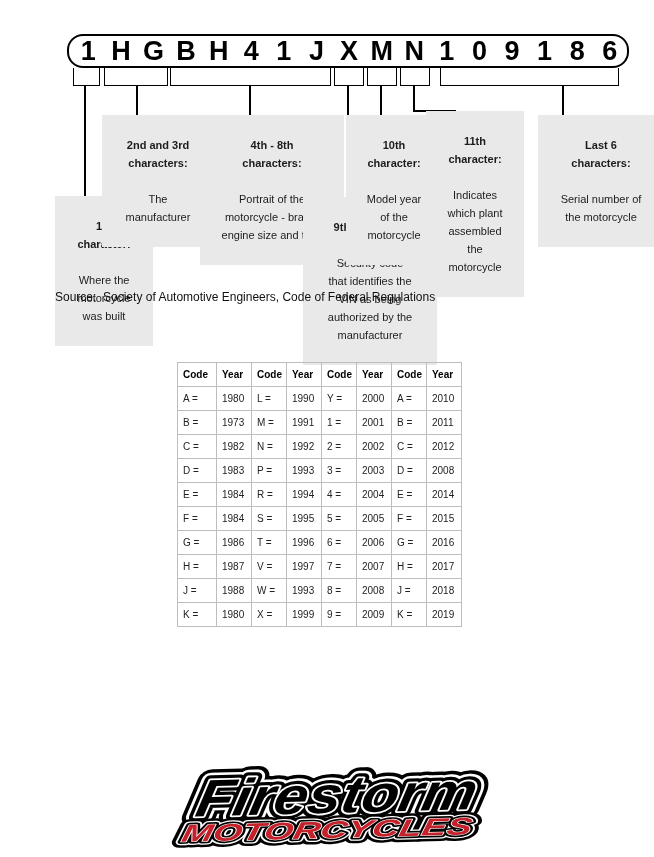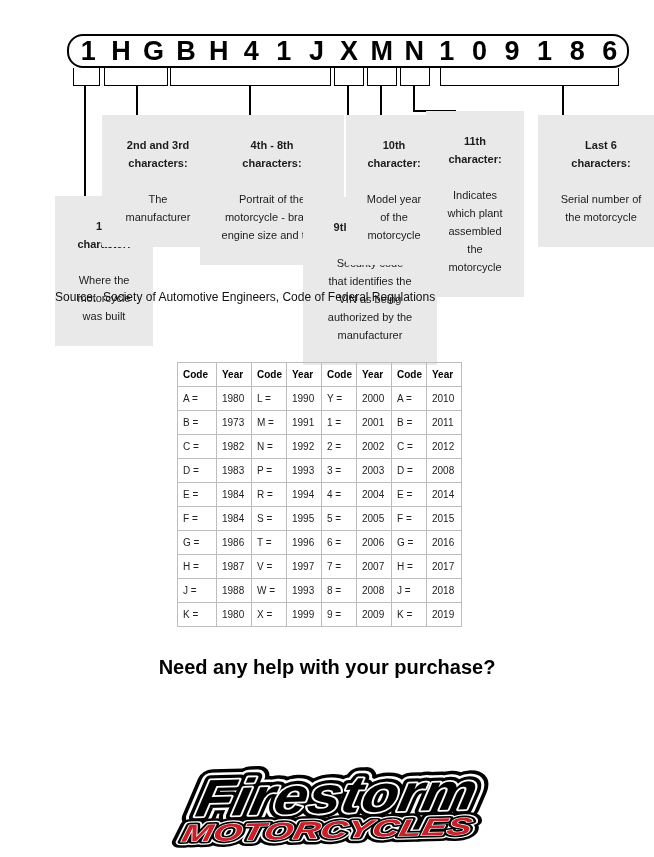--- a/index.html
+++ b/index.html
@@ -257,21 +257,20 @@
           <td>1999</td>
           <td>9 =</td>
           <td>2009</td>
           <td>K =</td>
           <td>2019</td>
         </tr>
     </tbody>
   </table>
 
   <div class="help">
-    <div>Need any help with your purchase?</div>
   </div>
 
   <div class="logo">
     <svg width="360" height="88" viewBox="0 0 360 88">
       <g transform="rotate(-1.5 180 44)">
         <g transform="skewX(-13)" font-family="'Liberation Sans','DejaVu Sans',sans-serif" font-weight="bold" font-style="italic" stroke-linejoin="round">
           <text x="58" y="50" font-size="52" textLength="280" lengthAdjust="spacingAndGlyphs" fill="#000" stroke="#000" stroke-width="22" paint-order="stroke">Firestorm</text>
           <text x="58" y="50" font-size="52" textLength="280" lengthAdjust="spacingAndGlyphs" fill="#000" stroke="#fff" stroke-width="15" paint-order="stroke">Firestorm</text>
           <text x="58" y="50" font-size="52" textLength="280" lengthAdjust="spacingAndGlyphs" fill="#000" stroke="#000" stroke-width="10" paint-order="stroke">Firestorm</text>
           <text x="58" y="50" font-size="52" textLength="280" lengthAdjust="spacingAndGlyphs" fill="#000" stroke="#fff" stroke-width="3.5" paint-order="stroke">Firestorm</text>

